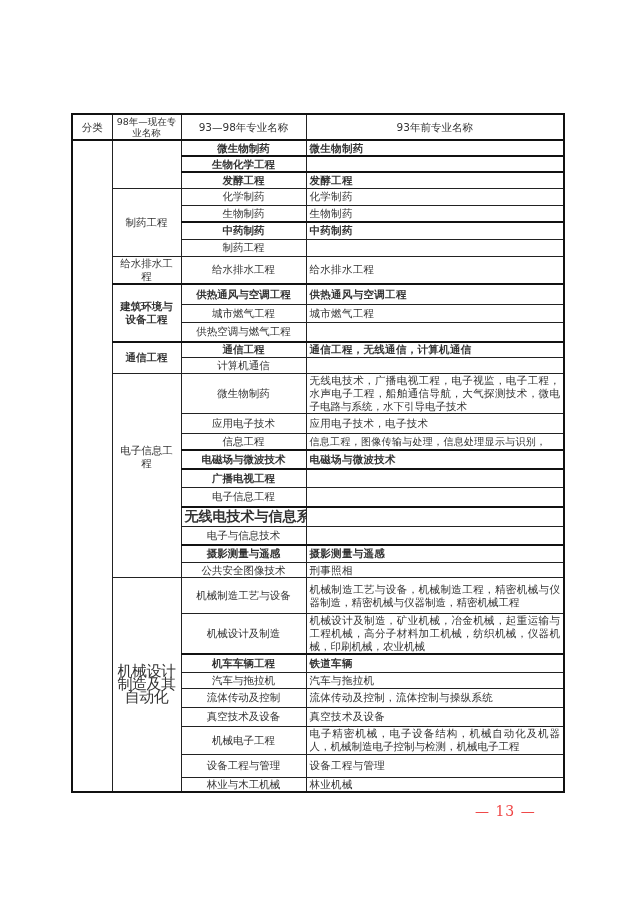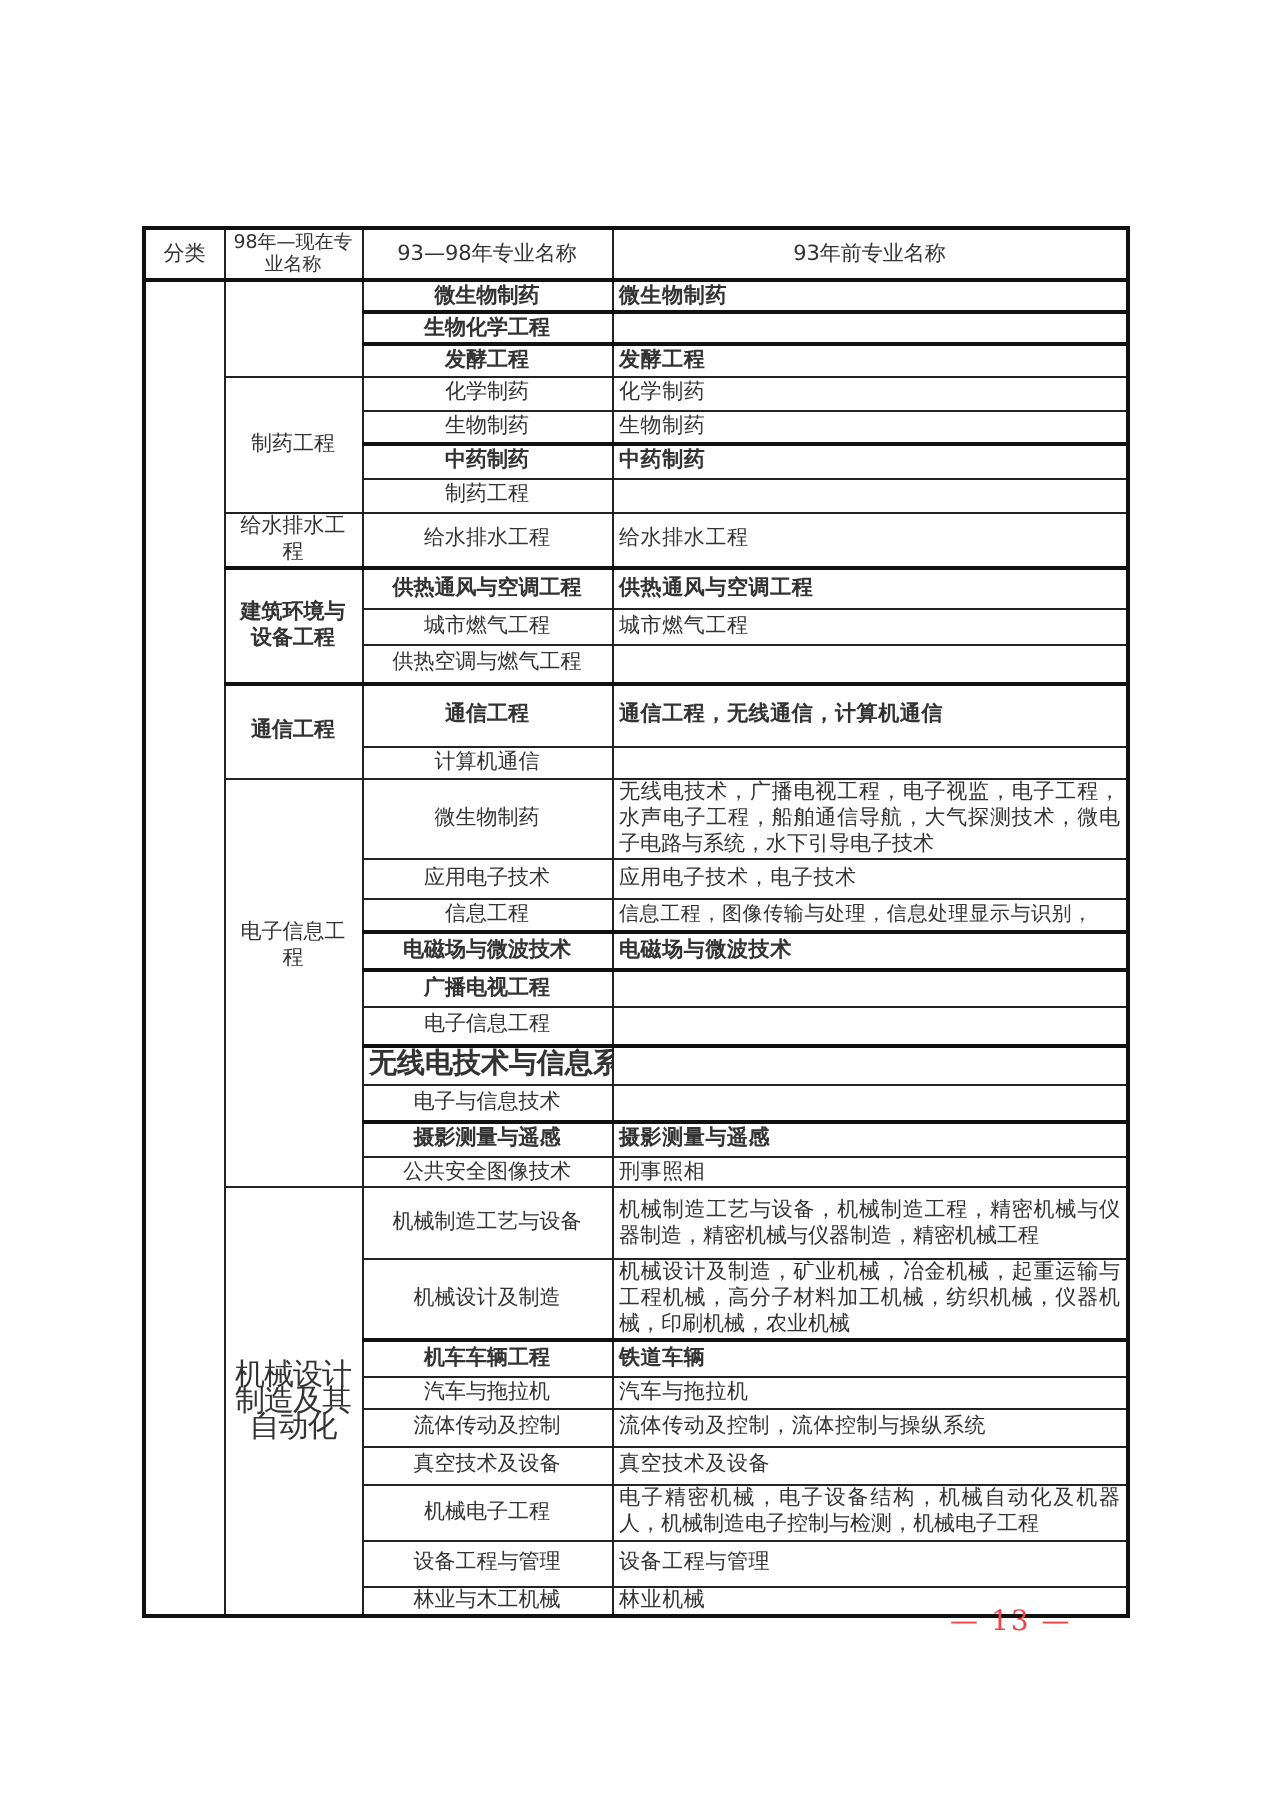--- a/index.html
+++ b/index.html
@@ -93,21 +93,21 @@
     </tr>
     <tr style="height:18px">
       <td class="c">城市燃气工程</td>
       <td class="l">城市燃气工程</td>
     </tr>
     <tr style="height:19px">
       <td class="c">供热空调与燃气工程</td>
       <td class="l"></td>
     </tr>
 
-    <tr class="thick-top" style="height:32px">
+    <tr class="thick-top" style="height:16px">
       <td rowspan="2" class="cat">通信工程</td>
       <td class="c">通信工程</td>
       <td class="l">通信工程，无线通信，计算机通信</td>
     </tr>
     <tr style="height:16px">
       <td class="c">计算机通信</td>
       <td class="l"></td>
     </tr>
 
     <tr style="height:40px">

